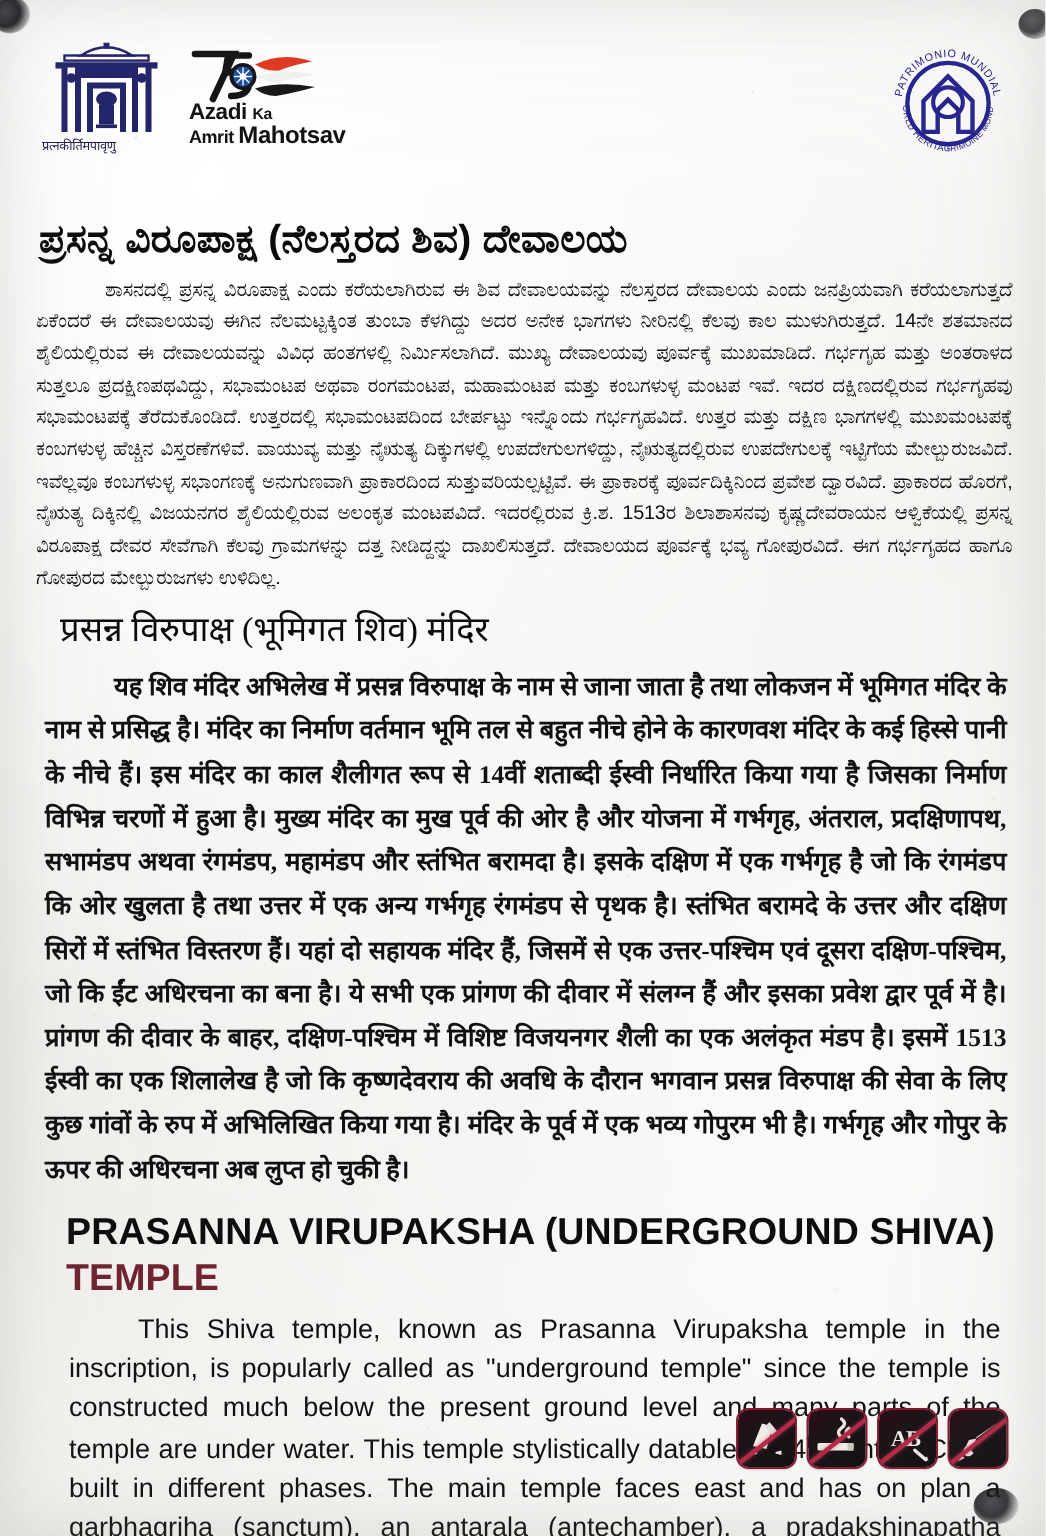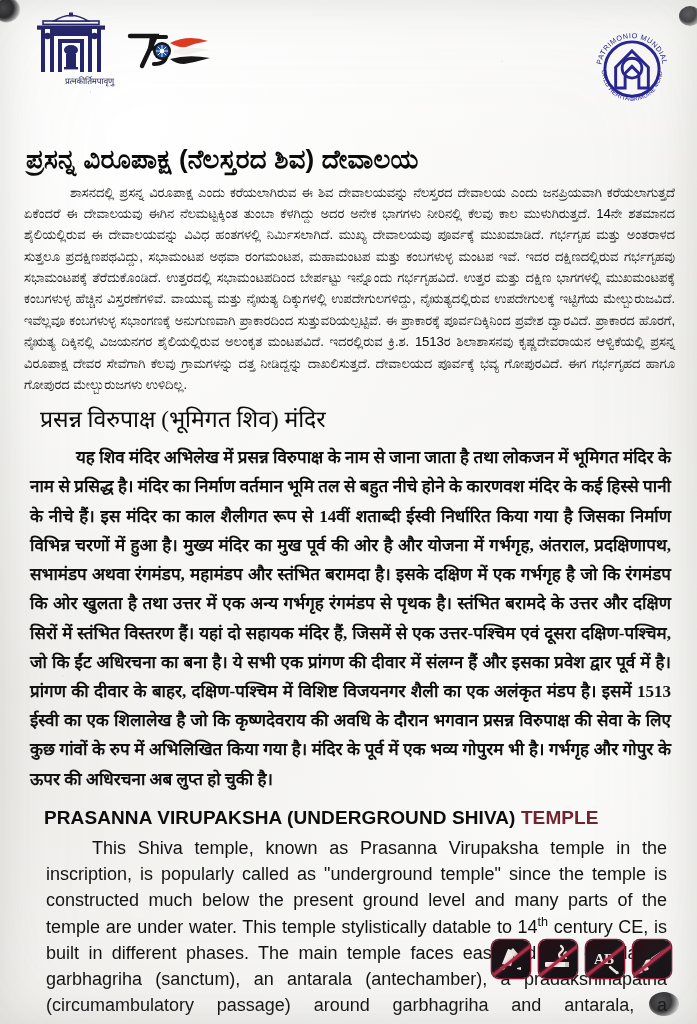--- a/index.html
+++ b/index.html
@@ -47,23 +47,23 @@
   }
 
   
   .header {
     position: relative;
     height: 112px;
   }
   .logo-asi {
     position: absolute;
     left: 28px;
-    top: 12px;
+    top: 28px;
     width: 86px;
-    text-align: right;
+    text-align: left;
   }
   .logo-asi .asi-art { display:block; }
   .logo-asi .asi-caption {
     font-family: "Liberation Serif", serif;
     font-size: 8.5px;
     color: #1e1e4e;
     letter-spacing: -.2px;
     margin-top: 1px;
     white-space: nowrap;
   }
@@ -122,21 +122,21 @@
   .title-hi {
     font-family: "Liberation Serif", serif;
     font-size: 23px;
     font-weight: 400;
     color: #0b0b0b;
     margin: 10px 0 8px 24px;
     line-height: 1.3;
   }
   .title-en {
     font-family: "Liberation Sans", sans-serif;
-    font-size: 19px;
+    font-size: 25px;
     font-weight: 700;
     color: #0d0d0d;
     margin: 12px 0 6px 28px;
     letter-spacing: .1px;
     line-height: 1.25;
   }
   .title-en .red-tail { color: #6f2430; }
 
   p.body {
     margin: 0 0 0 0;
@@ -257,20 +257,30 @@
           <line x1="36" y1="15" x2="36" y2="27"></line>
             <line x1="30" y1="21" x2="42" y2="21"></line>
           <line x1="31.8" y1="16.8" x2="40.2" y2="25.2"></line>
             <line x1="31.8" y1="25.2" x2="40.2" y2="16.8"></line>
         </g>
 
         <path d="M44 13 Q62 4 82 11 Q70 13 60 17 Q52 18 44 13 Z" fill="#e03a1f"></path>
         <path d="M46 21 Q64 15 84 20 Q70 22 60 25 Q52 25 46 21 Z" fill="#f3f2f0"></path>
         <path d="M44 29 Q62 24 84 28 Q70 32 58 34 Q50 34 44 29 Z" fill="#171717"></path>
       </svg>
+      <div class="azadi-words">
+        <div class="azadi-l1">
+          <span>Azadi</span>
+          <span class="sm">Ka</span>
+        </div>
+        <div class="azadi-l2">
+          <span>Amrit</span>
+          <span class="bg">Mahotsav</span>
+        </div>
+      </div>
     </div>
 
     <div class="logo-unesco">
       <svg width="86" height="86" viewBox="0 0 100 100">
         <defs>
           <path id="arcTop" d="M 14,50 A 36,36 0 0 1 86,50"></path>
           <path id="arcBotL" d="M 15,52 A 35,35 0 0 0 50,87"></path>
           <path id="arcBotR" d="M 50,87 A 35,35 0 0 0 85,52"></path>
         </defs>
         <circle cx="50" cy="50" r="31.5" fill="none" stroke="#26248f" stroke-width="3.4"></circle>

